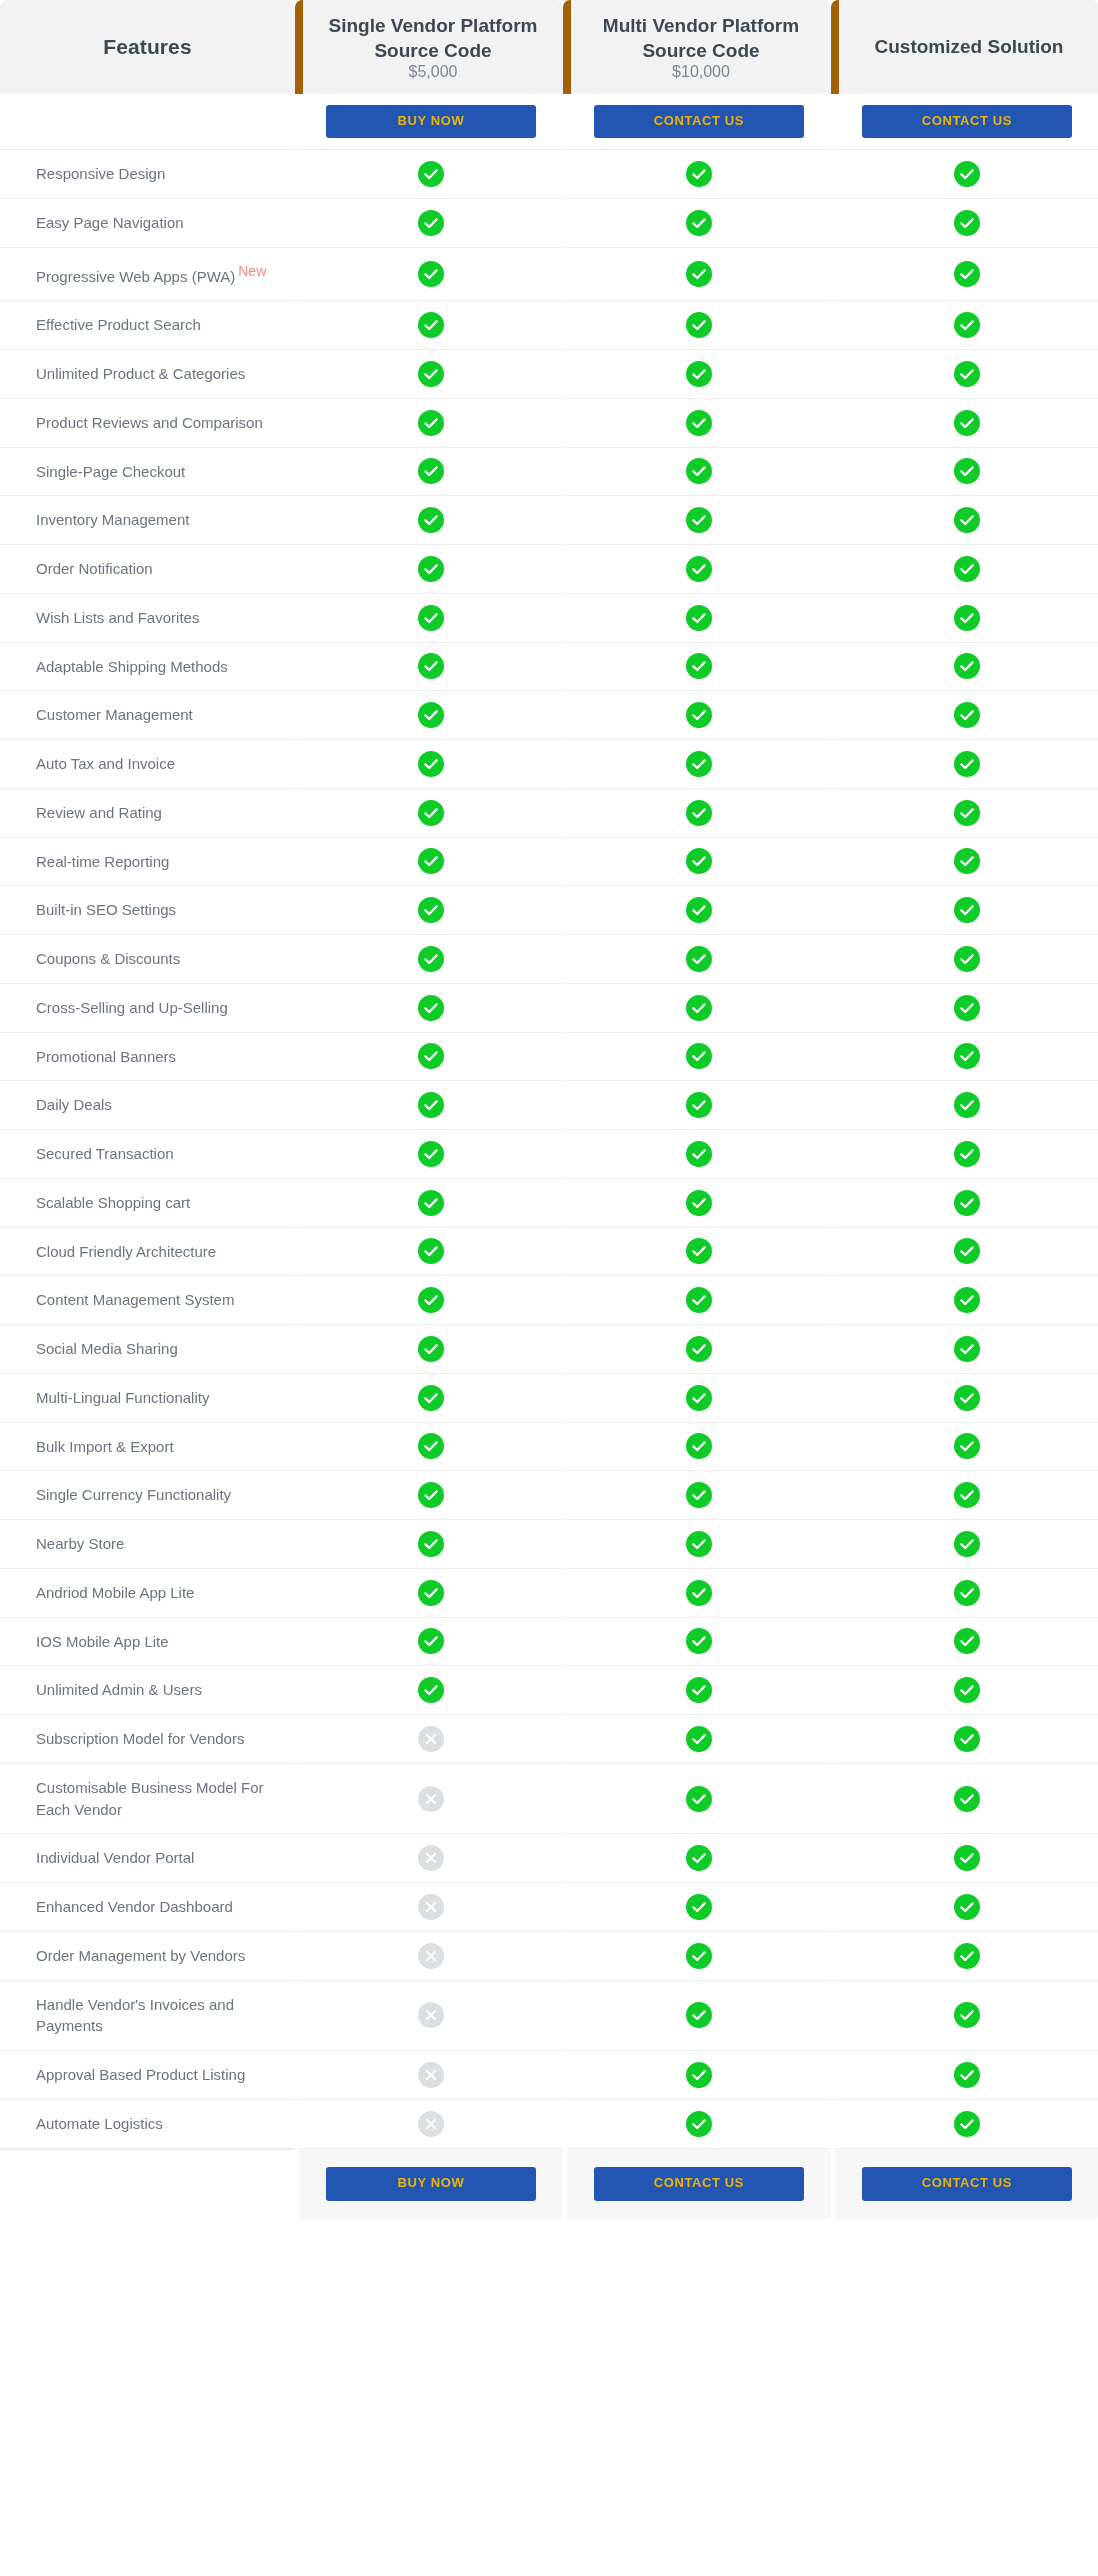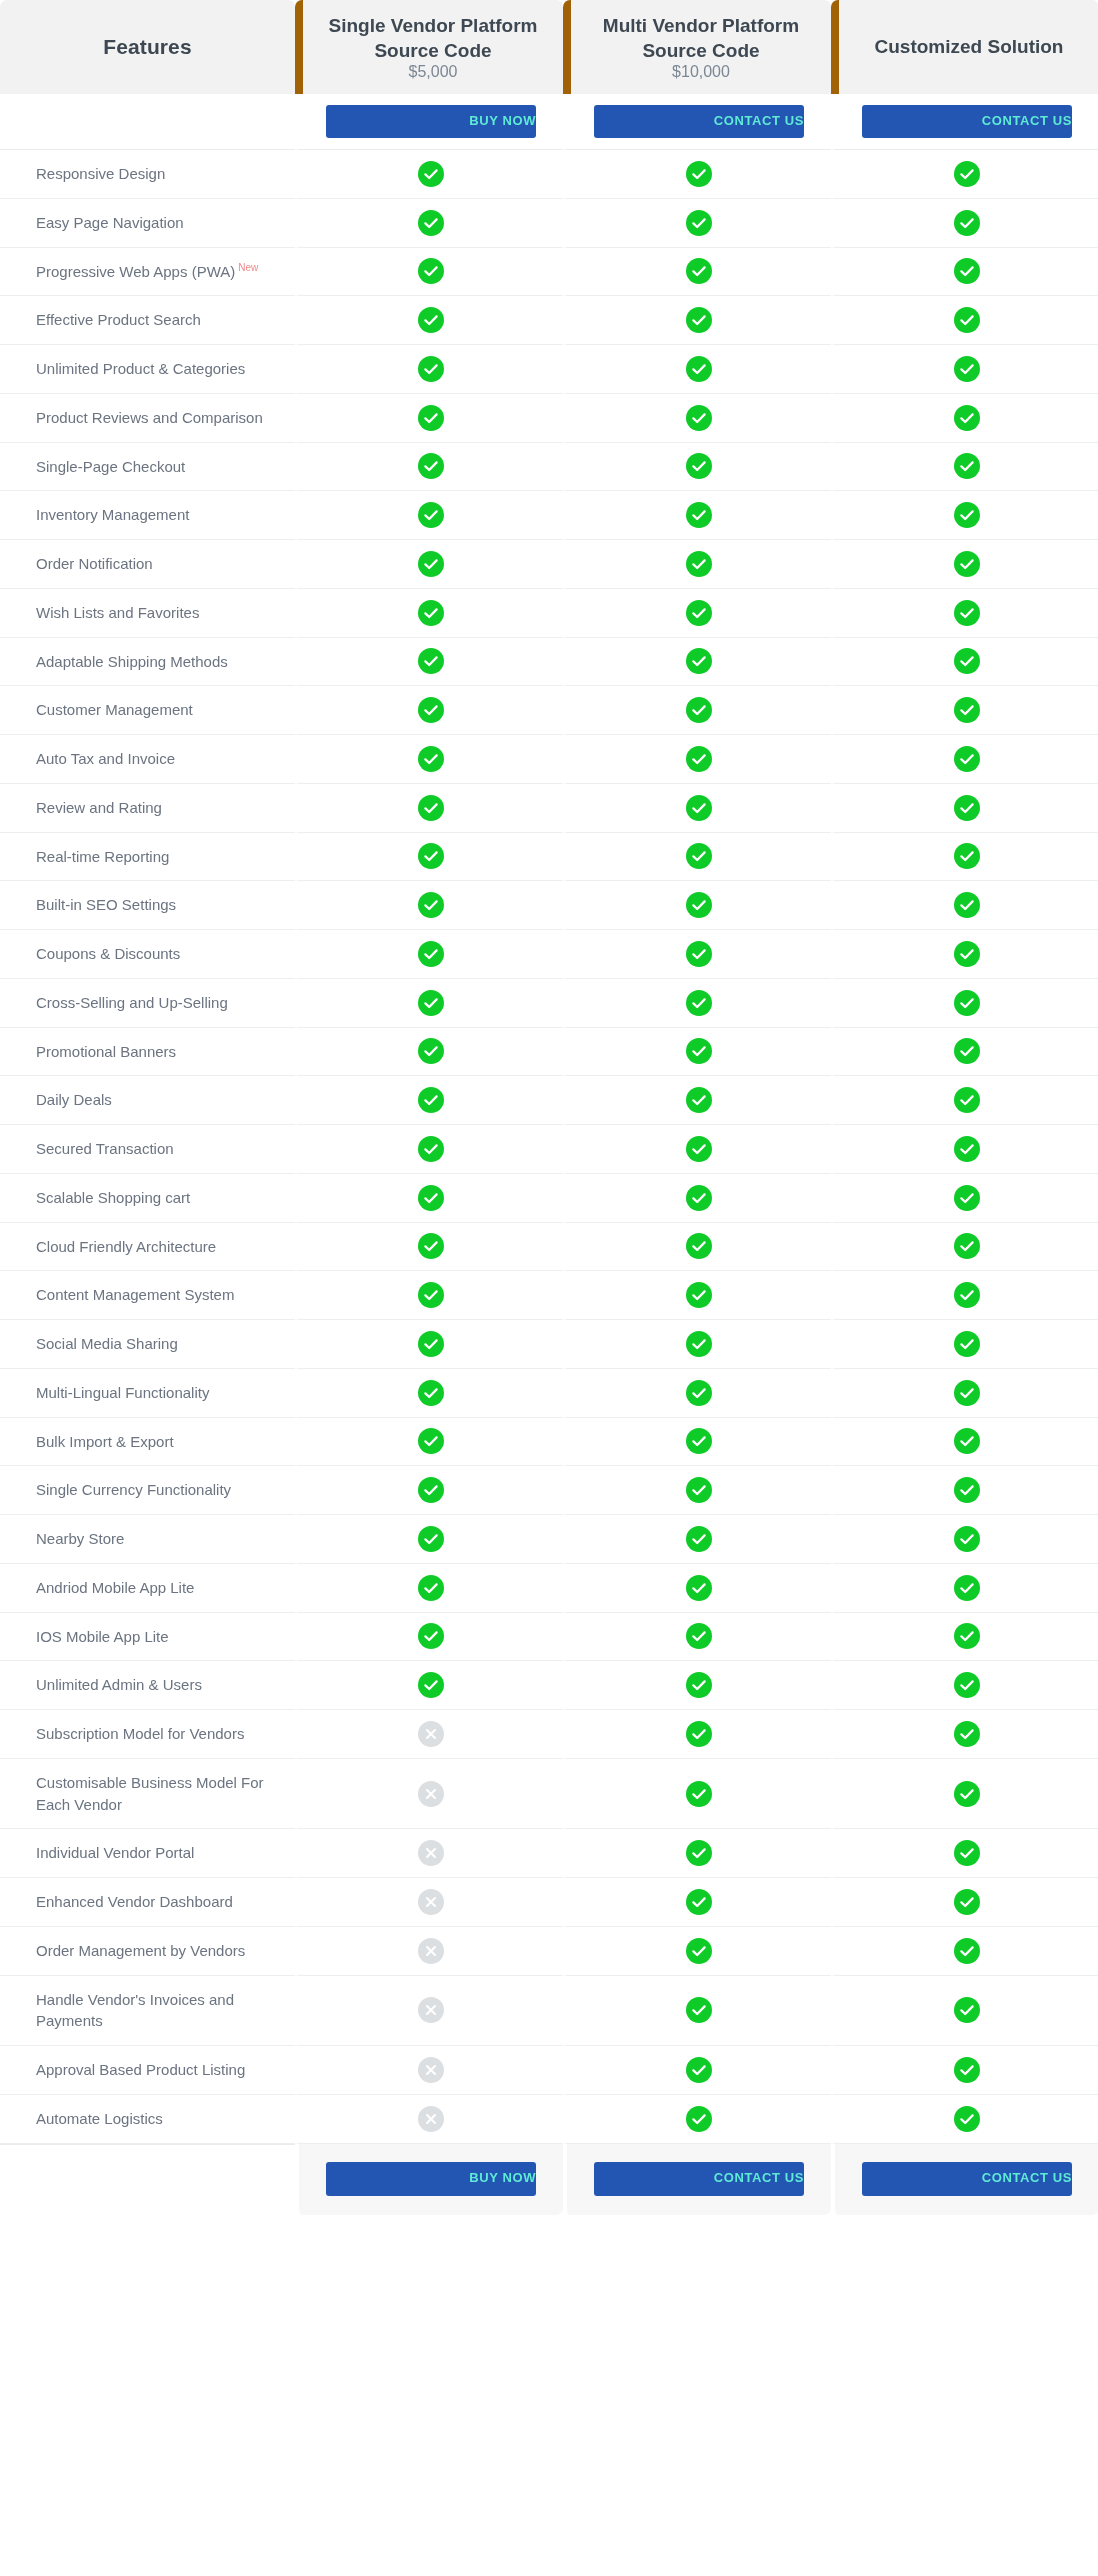--- a/index.html
+++ b/index.html
@@ -76,30 +76,29 @@
   td.cta-blank {
     height: 56px;
     background: #ffffff;
     border-bottom: 1px solid #e9ecef;
   }
   .cta-btn {
     display: inline-block;
     width: 210px;
     padding: 9px 0 10px;
     background: #2355b3;
-    color: #5eead4;
+    color: #eab308;
     font-size: 13px;
     font-weight: 700;
     letter-spacing: 0.6px;
     border: none;
     border-radius: 3px;
     cursor: pointer;
     font-family: "Liberation Sans", sans-serif;
     line-height: 1.1;
-    text-align: right;
   }
 
   
   td.feat-name {
     padding: 13px 18px 13px 36px;
     font-size: 15px;
     color: #6b7480;
     line-height: 1.45;
     border-bottom: 1px solid #eceef0;
     vertical-align: middle;
@@ -110,21 +109,21 @@
     vertical-align: middle;
     border-bottom: 1px solid #eceef0;
     border-left: 4px solid #ffffff;
     background: #fbfbfc;
   }
   tr.row-alt td.feat-name { background: #ffffff; }
   tr.row-alt td.feat-val  { background: #ffffff; }
 
   .badge-new {
     color: #f08a8a;
-    font-size: 10px;
+    font-size: 14px;
     vertical-align: super;
     margin-left: 3px;
     font-weight: 400;
   }
 
   
   .ico {
     display: inline-block;
     width: 26px;
     height: 26px;

